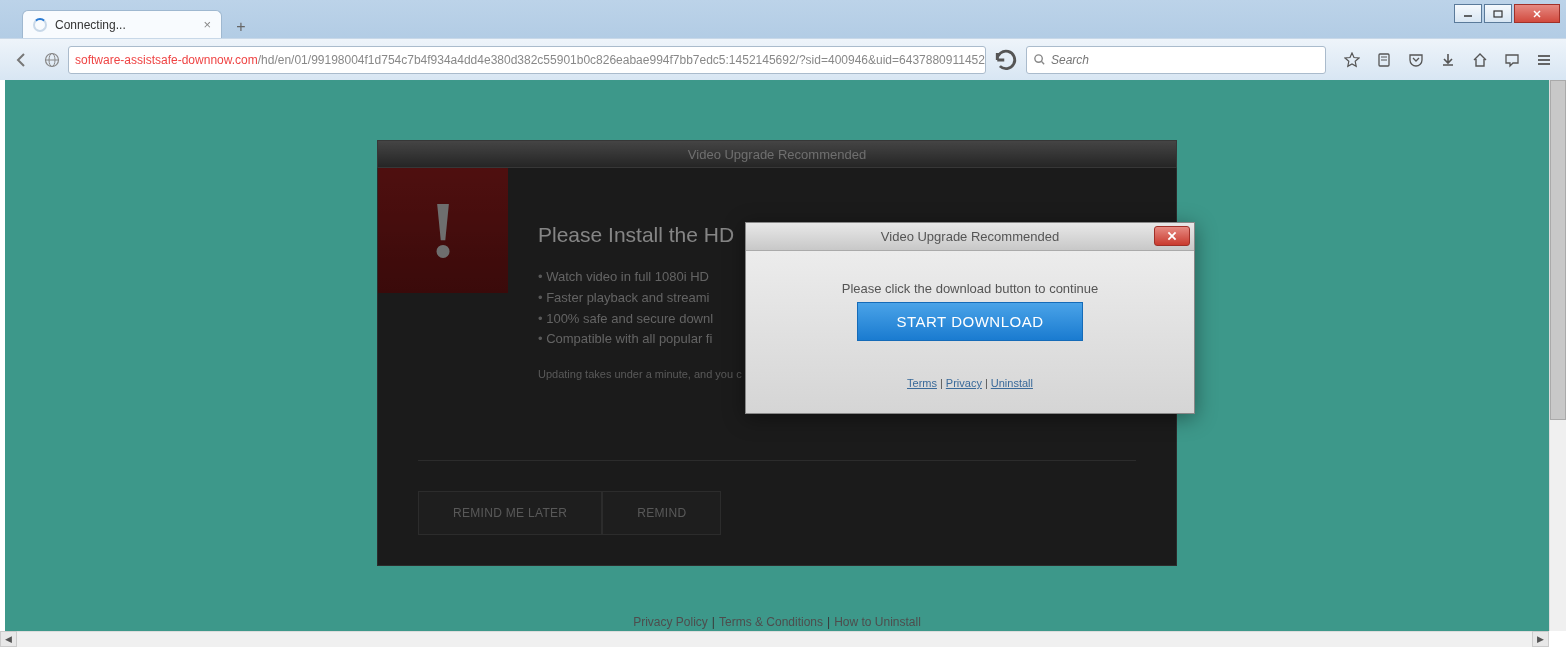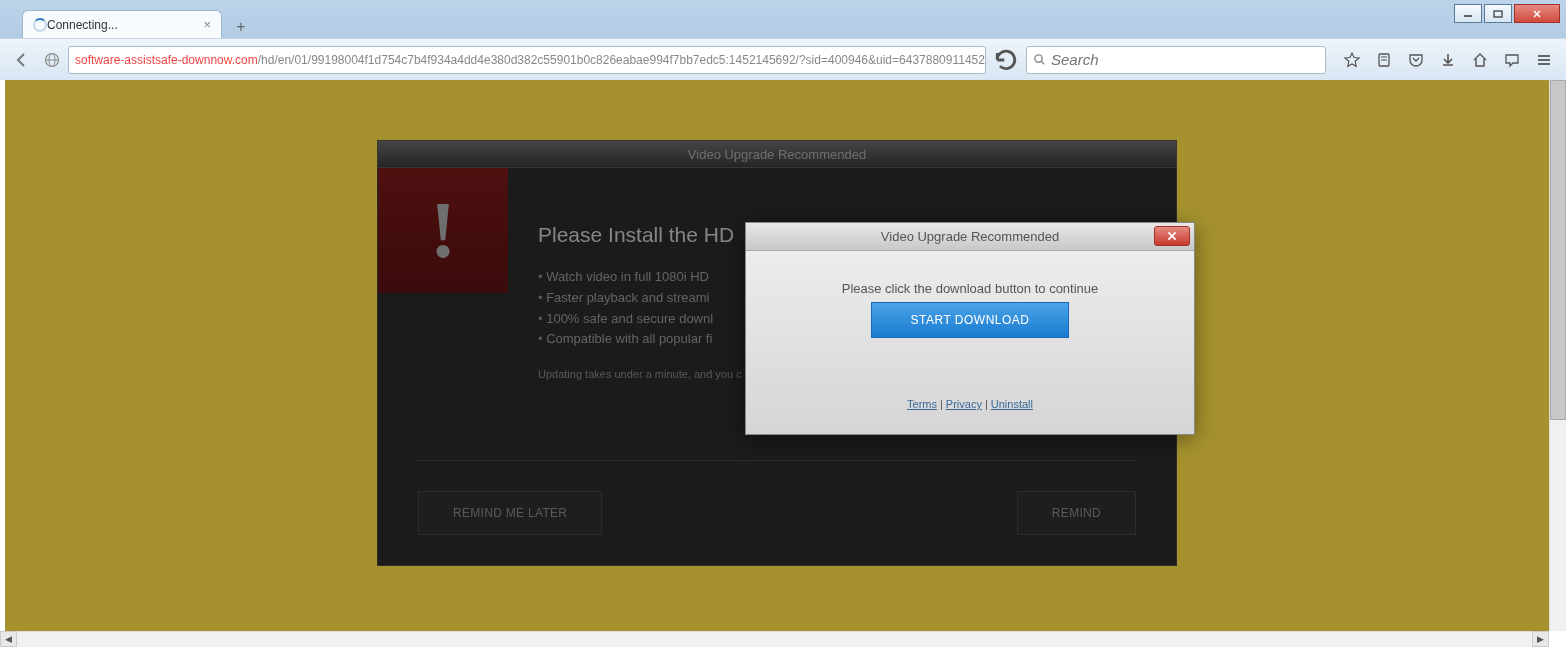--- a/index.html
+++ b/index.html
@@ -7,85 +7,85 @@
 
 
 .browser-chrome{background:linear-gradient(to bottom,#bcd3e9 0%,#a8c5e0 100%);height:80px;border-bottom:1px solid #8aa8c5;position:relative}
 .window-controls{position:absolute;top:4px;right:6px;display:flex;gap:2px}
 .win-btn{width:28px;height:19px;border:1px solid #5a7a9a;background:linear-gradient(to bottom,#f5f9fd,#d8e6f3);display:flex;align-items:center;justify-content:center;font-size:9px;cursor:pointer}
 .win-btn.close{background:linear-gradient(to bottom,#e68a82,#d14a3e);color:#fff;width:46px;border-color:#a03028}
 .win-btn svg{width:10px;height:8px}
 
 
 .tab-strip{display:flex;align-items:flex-end;height:38px;padding-left:22px}
-.tab{background:#f8fbfe;border:1px solid #9fb8d0;border-bottom:none;border-radius:6px 6px 0 0;height:28px;min-width:200px;display:flex;align-items:center;padding:0 10px;font-size:12px;color:#333}
+.tab{background:#f8fbfe;border:1px solid #9fb8d0;border-bottom:none;border-radius:6px 6px 0 0;height:28px;min-width:200px;display:flex;align-items:center;padding:0 10px;gap:8px;font-size:12px;color:#333}
 .tab .spinner{width:14px;height:14px;border:2px solid #c8d8e8;border-top-color:#2a7ad2;border-radius:50%;animation:spin 1s linear infinite}
 @keyframes spin{to{transform:rotate(360deg)}}
 .tab .close-tab{margin-left:auto;color:#888;font-size:13px;cursor:pointer}
 .new-tab{width:26px;height:22px;display:flex;align-items:center;justify-content:center;color:#666;font-size:16px;margin-left:6px;cursor:pointer}
 
 
 .nav-bar{height:42px;background:linear-gradient(to bottom,#eef4fa,#d8e6f3);display:flex;align-items:center;padding:0 8px;gap:6px;border-top:1px solid #c8d8e8}
 .nav-btn{width:28px;height:28px;border-radius:4px;display:flex;align-items:center;justify-content:center;color:#666;cursor:pointer}
 .nav-btn svg{width:16px;height:16px}
 .globe{width:20px;height:20px;color:#888}
 .url-bar{flex:1;height:28px;background:#fff;border:1px solid #aabbcc;border-radius:3px;display:flex;align-items:center;padding:0 6px;font-size:12px;color:#333;overflow:hidden;white-space:nowrap}
 .url-domain{color:#ef4444}
 .url-path{color:#888}
 .reload-btn{width:28px;height:28px;display:flex;align-items:center;justify-content:center;color:#555;cursor:pointer}
 .search-bar{width:300px;height:28px;background:#fff;border:1px solid #aabbcc;border-radius:3px;display:flex;align-items:center;padding:0 6px;gap:5px}
-.search-bar input{flex:1;border:none;outline:none;font-size:15px;font-style:italic;color:#888}
+.search-bar input{flex:1;border:none;outline:none;font-size:12px;font-style:italic;color:#888}
 .toolbar-icons{display:flex;gap:4px;align-items:center;margin-left:6px}
 .tb-icon{width:28px;height:28px;display:flex;align-items:center;justify-content:center;color:#555;cursor:pointer}
 .tb-icon svg{width:16px;height:16px}
 
 
 .viewport{height:567px;position:relative;background:#fff}
 .scroll-track-v{position:absolute;right:0;top:0;bottom:16px;width:17px;background:#f0f0f0;border-left:1px solid #ddd}
 .scroll-thumb-v{position:absolute;top:0;width:100%;height:340px;background:#c8c8c8;border:1px solid #aaa}
 .scroll-track-h{position:absolute;left:0;right:17px;bottom:0;height:16px;background:#f0f0f0;border-top:1px solid #ddd}
 .scroll-arrow{position:absolute;width:17px;height:16px;background:#e8e8e8;display:flex;align-items:center;justify-content:center;font-size:9px;color:#555;border:1px solid #ccc}
 .scroll-arrow.l{left:0;bottom:0}
 .scroll-arrow.r{right:17px;bottom:0}
 
-.page{position:absolute;left:5px;right:17px;top:0;bottom:16px;background:#fde047;overflow:hidden}
+.page{position:absolute;left:5px;right:17px;top:0;bottom:16px;background:#5eead4;overflow:hidden}
 
 
 .content-wrap{width:100%;height:100%;display:flex;flex-direction:column;align-items:center;position:relative}
 .recommended-panel{width:800px;margin-top:60px;position:relative}
 .panel-header{height:28px;background:linear-gradient(to bottom,#6a6a6a,#3a3a3a);border:1px solid #555;text-align:center;line-height:28px;font-size:13px;color:#aaa}
 .panel-body{background:#2a2a2a;border:1px solid #444;border-top:none;padding:0 0 30px 0}
 .panel-inner{display:flex;padding:0;position:relative}
 .warn-box{width:130px;height:125px;background:linear-gradient(to bottom,#7a1818,#5a1010);display:flex;align-items:center;justify-content:center;flex-shrink:0}
 .warn-box .excl{font-size:80px;color:#aaa;font-weight:bold;font-family:Georgia,serif}
 .panel-text{padding:55px 20px 20px 30px;color:#999;flex:1}
 .panel-text h2{font-size:21px;font-weight:normal;color:#ccc;margin-bottom:20px}
 .panel-text ul{list-style:none;font-size:13px;line-height:1.6;margin-bottom:18px}
 .panel-text ul li:before{content:"• ";color:#888}
 .panel-text .update-note{font-size:11px;color:#888}
 .panel-divider{height:1px;background:#444;margin:0 40px}
-.panel-buttons{display:flex;justify-content:space-between;padding:30px 40px 0}
+.panel-buttons{display:flex;justify-content:flex-start;padding:30px 40px 0}
 .dark-btn{background:#2f2f2f;border:1px solid #444;color:#888;padding:14px 34px;font-size:12px;letter-spacing:0.3px;cursor:pointer}
 
 
 .footer-links{position:absolute;bottom:2px;left:0;right:0;text-align:center;font-size:12px;color:#777}
 .footer-links span.sep{margin:0 4px;color:#555}
 
 
 .dim-overlay{position:absolute;inset:0;background:rgba(0,0,0,0.35);pointer-events:none}
 
 
 .popup{position:absolute;left:740px;top:142px;width:450px;background:linear-gradient(to bottom,#f0f0f0,#d5d5d5);border:1px solid #888;box-shadow:0 4px 20px rgba(0,0,0,.4)}
 .popup-title{height:28px;background:linear-gradient(to bottom,#e8e8e8,#c8c8c8);border-bottom:1px solid #aaa;text-align:center;line-height:28px;font-size:13px;color:#555;position:relative}
 .popup-close{position:absolute;right:4px;top:3px;width:36px;height:20px;background:linear-gradient(to bottom,#e68a82,#c93a2e);border:1px solid #a03028;border-radius:3px;color:#fff;display:flex;align-items:center;justify-content:center;font-size:11px;cursor:pointer}
 .popup-body{padding:30px 20px 24px;text-align:center}
 .popup-body h3{font-size:22px;font-weight:normal;color:#333;margin-bottom:22px}
 .popup-body p{font-size:13px;color:#555;margin-bottom:6px}
-.download-btn{background:linear-gradient(to bottom,#4aa3e8,#1a7bd0);border:1px solid #156bb8;color:#fff;font-size:12px;padding:10px 38px;cursor:pointer;letter-spacing:0.5px}
-.popup-links{margin-top:60px;font-size:11px;color:#555}
+.download-btn{background:linear-gradient(to bottom,#4aa3e8,#1a7bd0);border:1px solid #156bb8;color:#fff;font-size:15px;padding:10px 38px;cursor:pointer;letter-spacing:0.5px}
+.popup-links{margin-top:36px;font-size:11px;color:#555}
 .popup-links a{color:#3a6a9a;text-decoration:underline;cursor:pointer}
 .popup-links .sep{margin:0 3px}
 </style>
 </head>
 <body>
 
 <div class="browser-chrome">
   <div class="window-controls">
     <div class="win-btn">
         <svg viewBox="0 0 10 8">
@@ -212,20 +212,23 @@
           </div>
           <div style="height:60px"></div>
           <div class="panel-divider"></div>
           <div class="panel-buttons">
             <button class="dark-btn">REMIND ME LATER</button>
             <button class="dark-btn">REMIND</button>
           </div>
         </div>
       </div>
 
+      <div class="footer-links">
+        <span>Privacy Policy</span><span class="sep">|</span><span>Terms &amp; Conditions</span><span class="sep">|</span><span>How to Uninstall</span>
+      </div>
 
       <div class="dim-overlay"></div>
     </div>
 
     <div class="popup">
       <div class="popup-title">
         <span>Video Upgrade Recommended</span>
         <div class="popup-close">
             <svg viewBox="0 0 10 8" width="12" height="10">
               <line x1="2" y1="1" x2="8" y2="7" stroke="#fff" stroke-width="1.5"></line>

